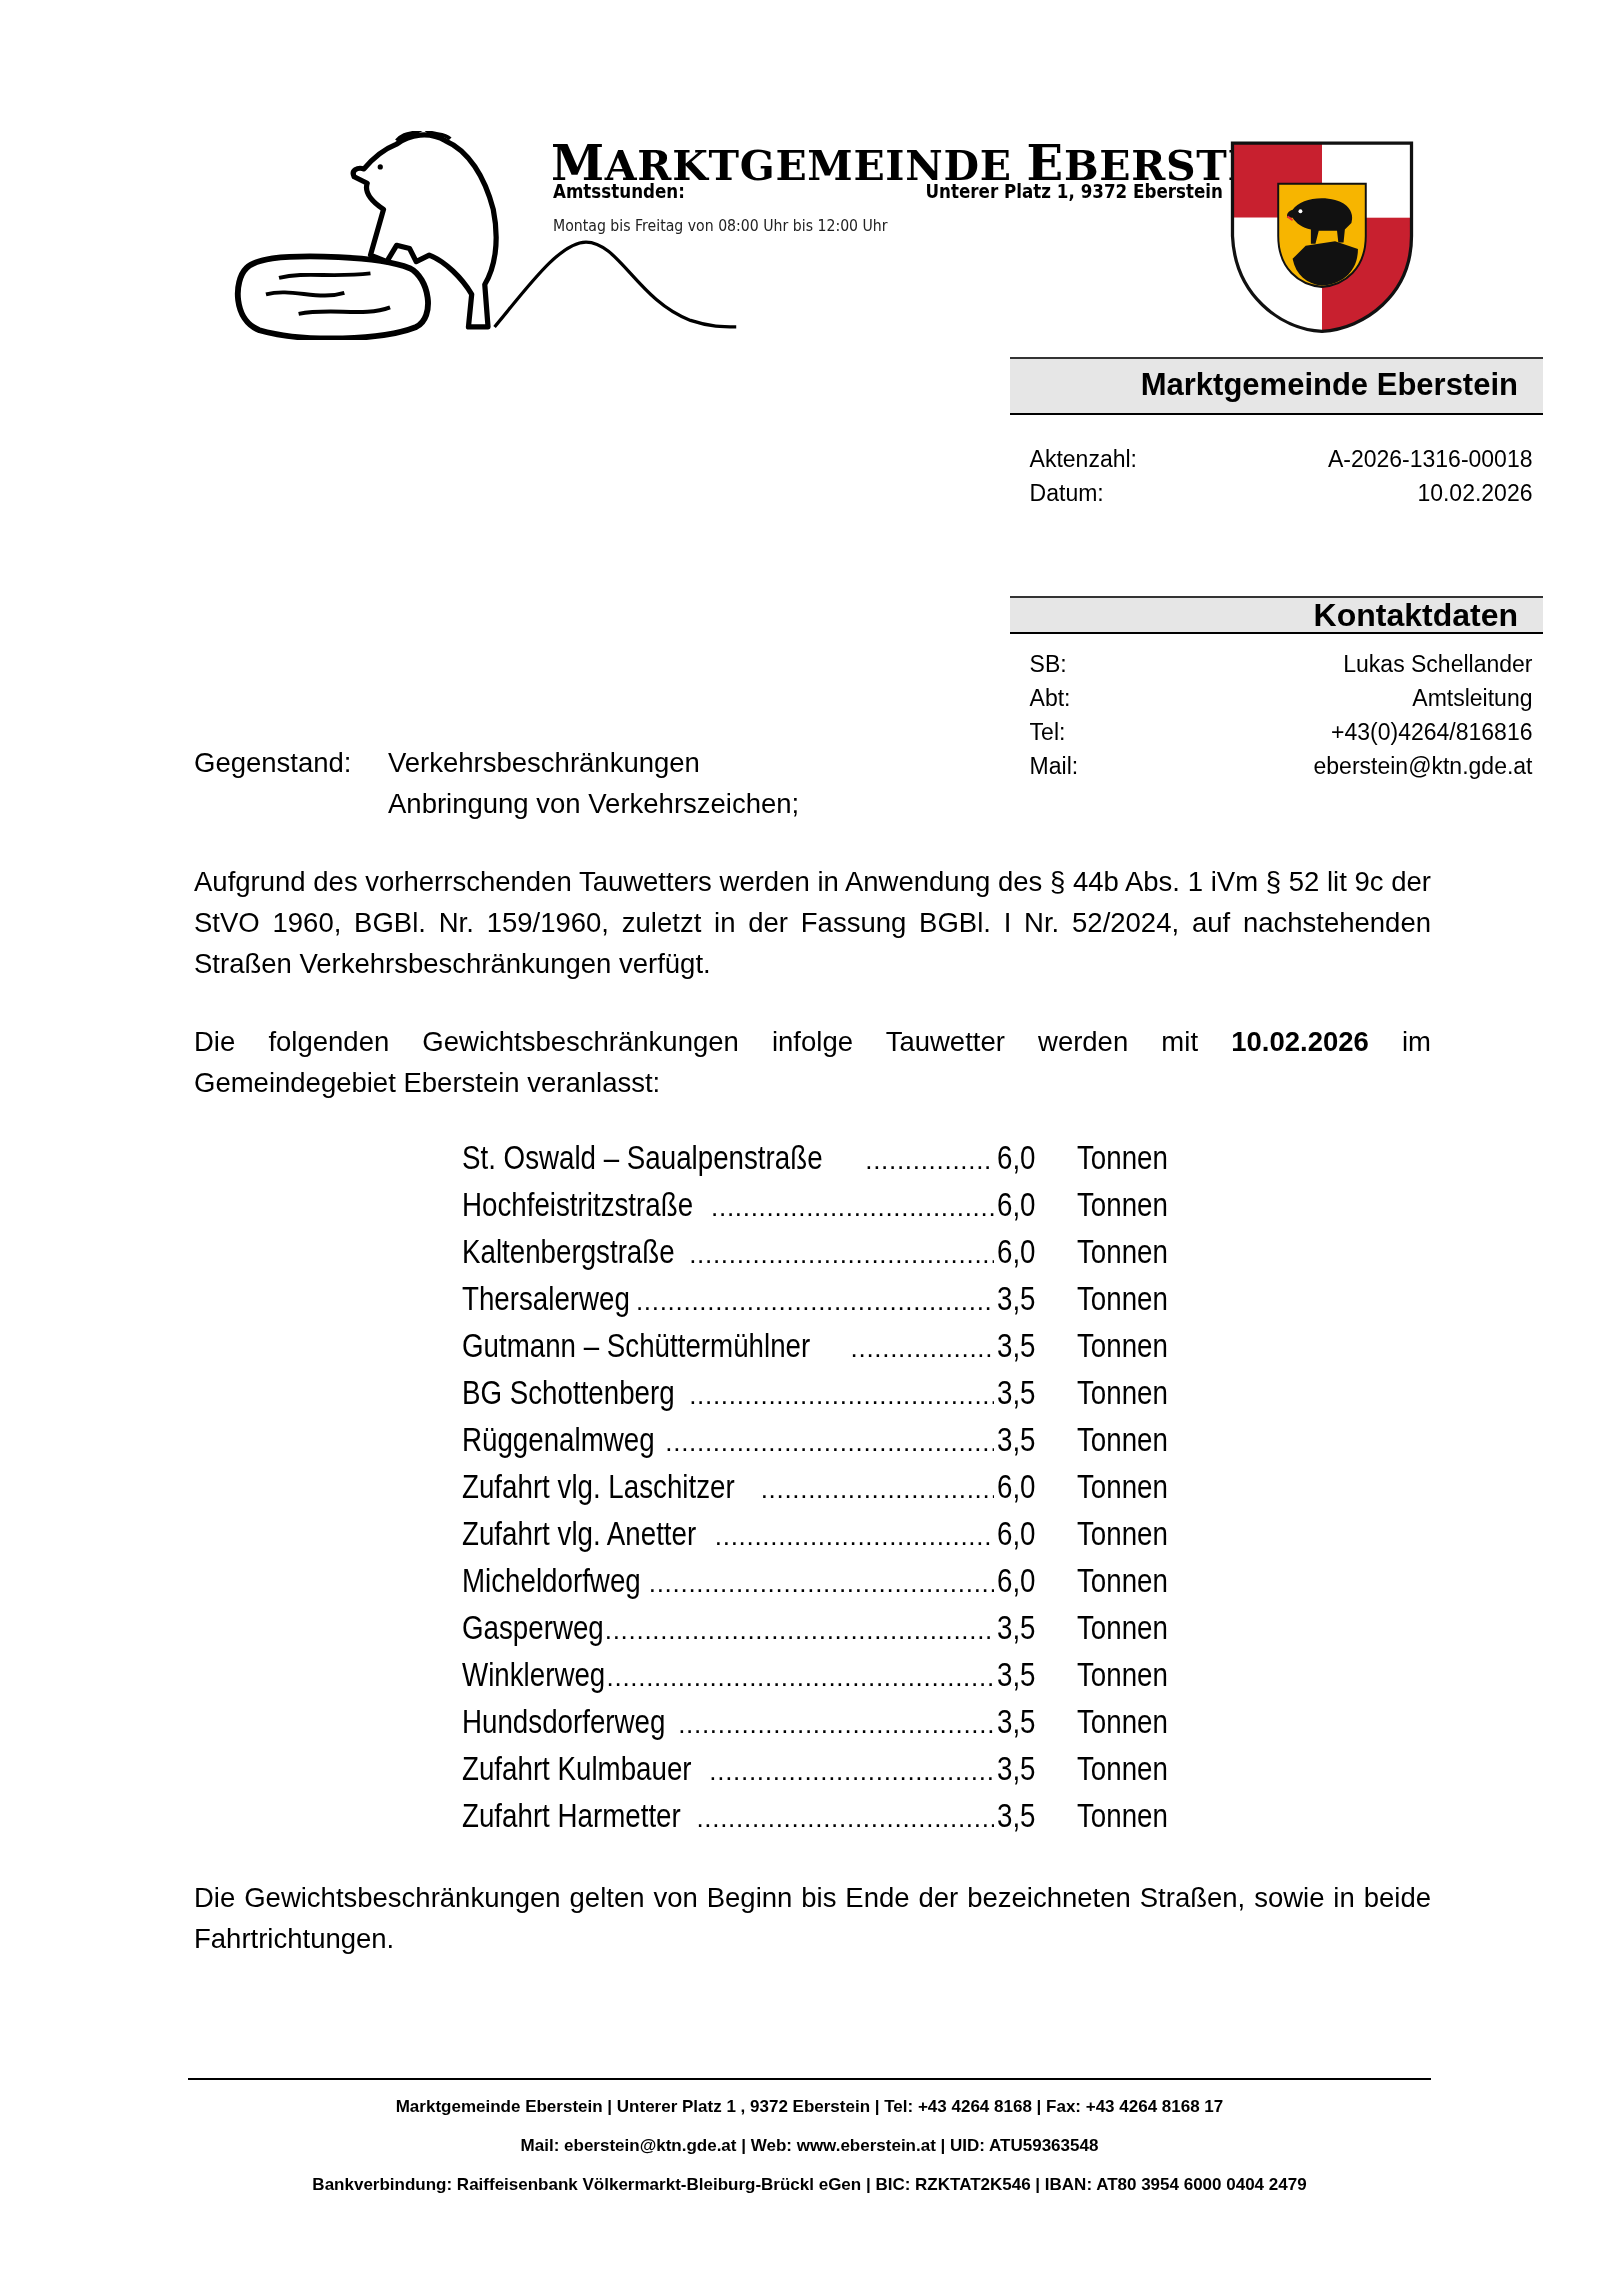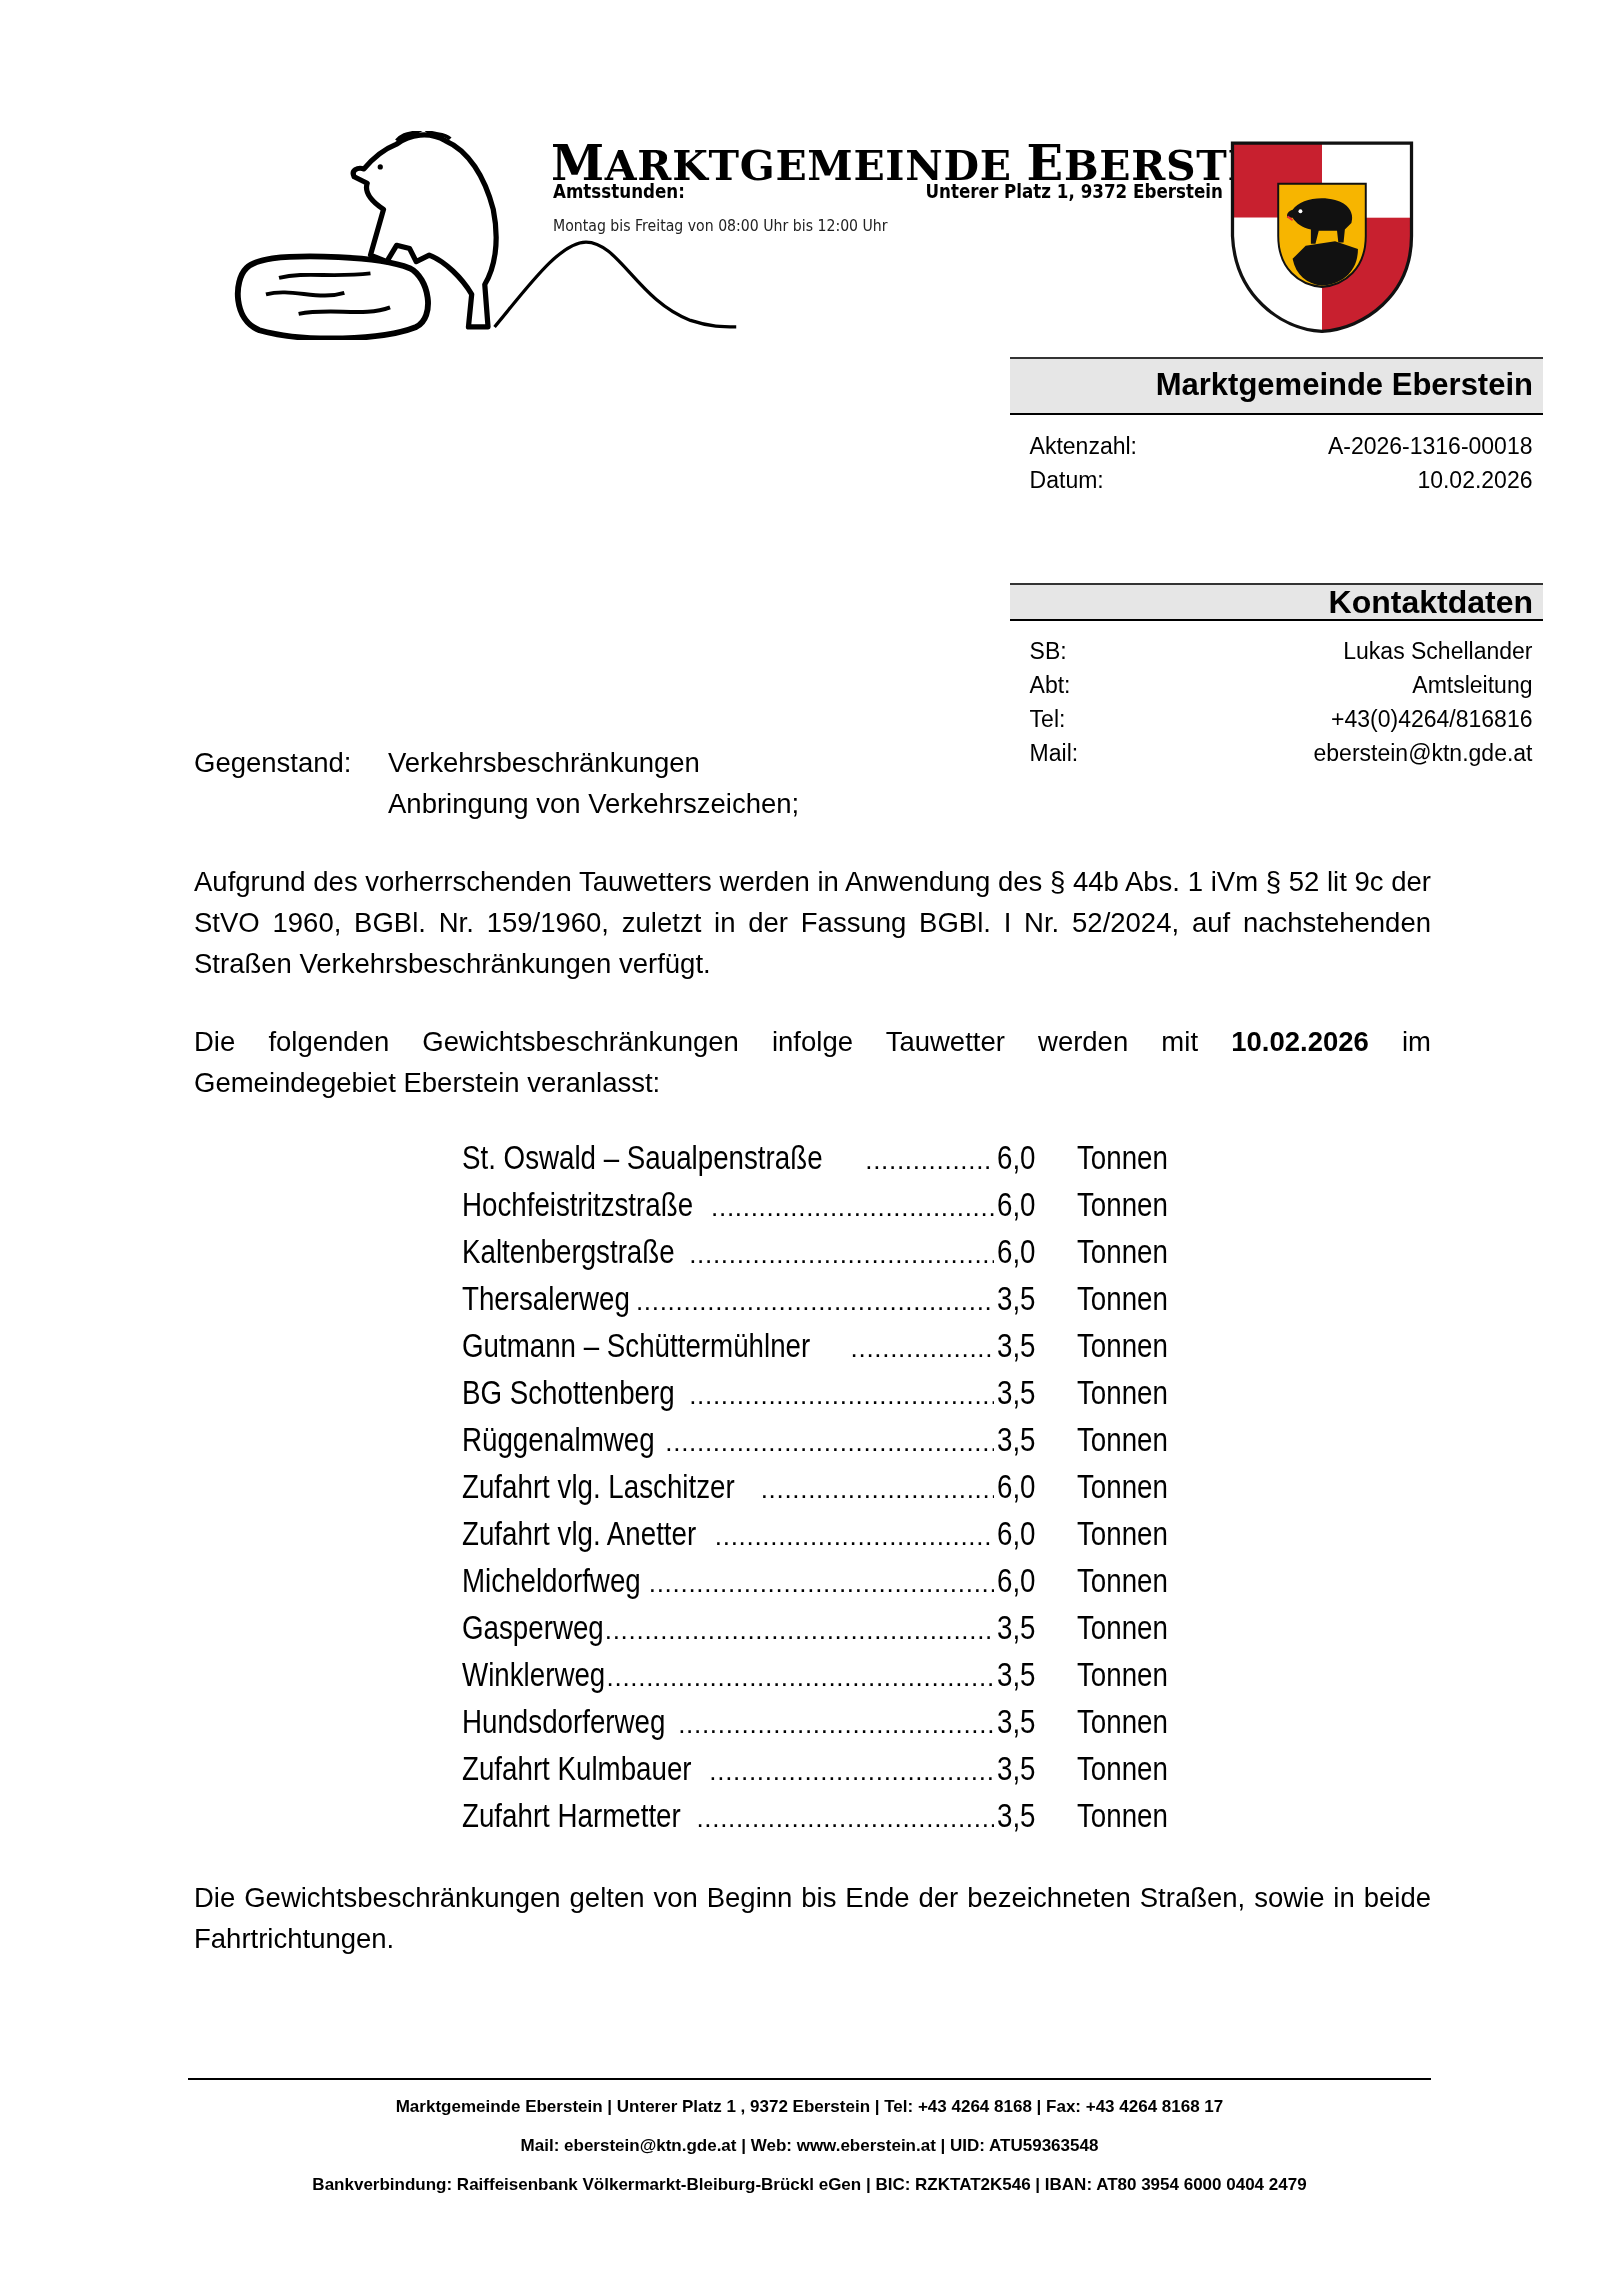--- a/index.html
+++ b/index.html
@@ -17,26 +17,26 @@
     .lh-address { position: absolute; right: 208px; top: 88px; font-family: "DejaVu Sans", sans-serif;
                   font-weight: bold; font-size: 19px; transform: scaleX(.88); transform-origin: right; white-space: nowrap; }
     .lh-hours { position: absolute; left: 359px; top: 124px; font-family: "DejaVu Sans", sans-serif;
                 font-size: 16.4px; color: #222; transform: scaleX(.86); transform-origin: left; white-space: nowrap; }
     .crest { position: absolute; left: 1033px; top: 46px; width: 190px; height: 196px; }
 
     
     .infobox { position: absolute; left: 1010px; top: 357px; width: 533px;
                font-family: "Liberation Sans", sans-serif; }
     .box-head { background: #e6e6e6; border-top: 2px solid #333; border-bottom: 2px solid #000;
-                text-align: right; padding-right: 10px; font-weight: bold; }
+                text-align: right; padding-right: 25px; font-weight: bold; }
     .box-head.main { height: 54px; line-height: 52px; font-size: 31px; }
     .box-head.contact { height: 34px; line-height: 34px; font-size: 32px; margin-top: 47px; }
     .kv { display: flex; justify-content: space-between; font-size: 23px; height: 34px; line-height: 34px;
           padding: 0 10.5px 0 19.6px; }
-    .kv-block-1 { padding-top: 14px; padding-bottom: 39px; }
+    .kv-block-1 { padding-top: 27px; padding-bottom: 39px; }
     .kv-block-2 { padding-top: 13px; }
 
     
     .body { position: absolute; left: 194px; top: 742px; width: 1237px; font-family: "Liberation Sans", sans-serif;
             font-size: 27.5px; line-height: 41px; }
     .subject { display: flex; }
     .subject-label { width: 194px; }
     .para { text-align: justify; margin-top: 37px; }
     .para b { font-weight: bold; }
 

